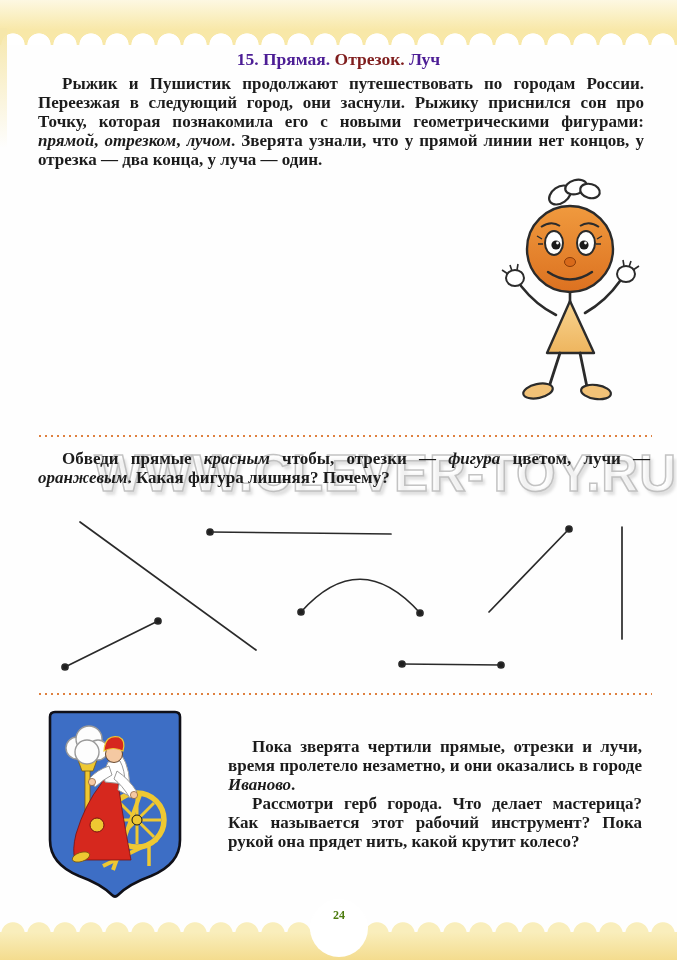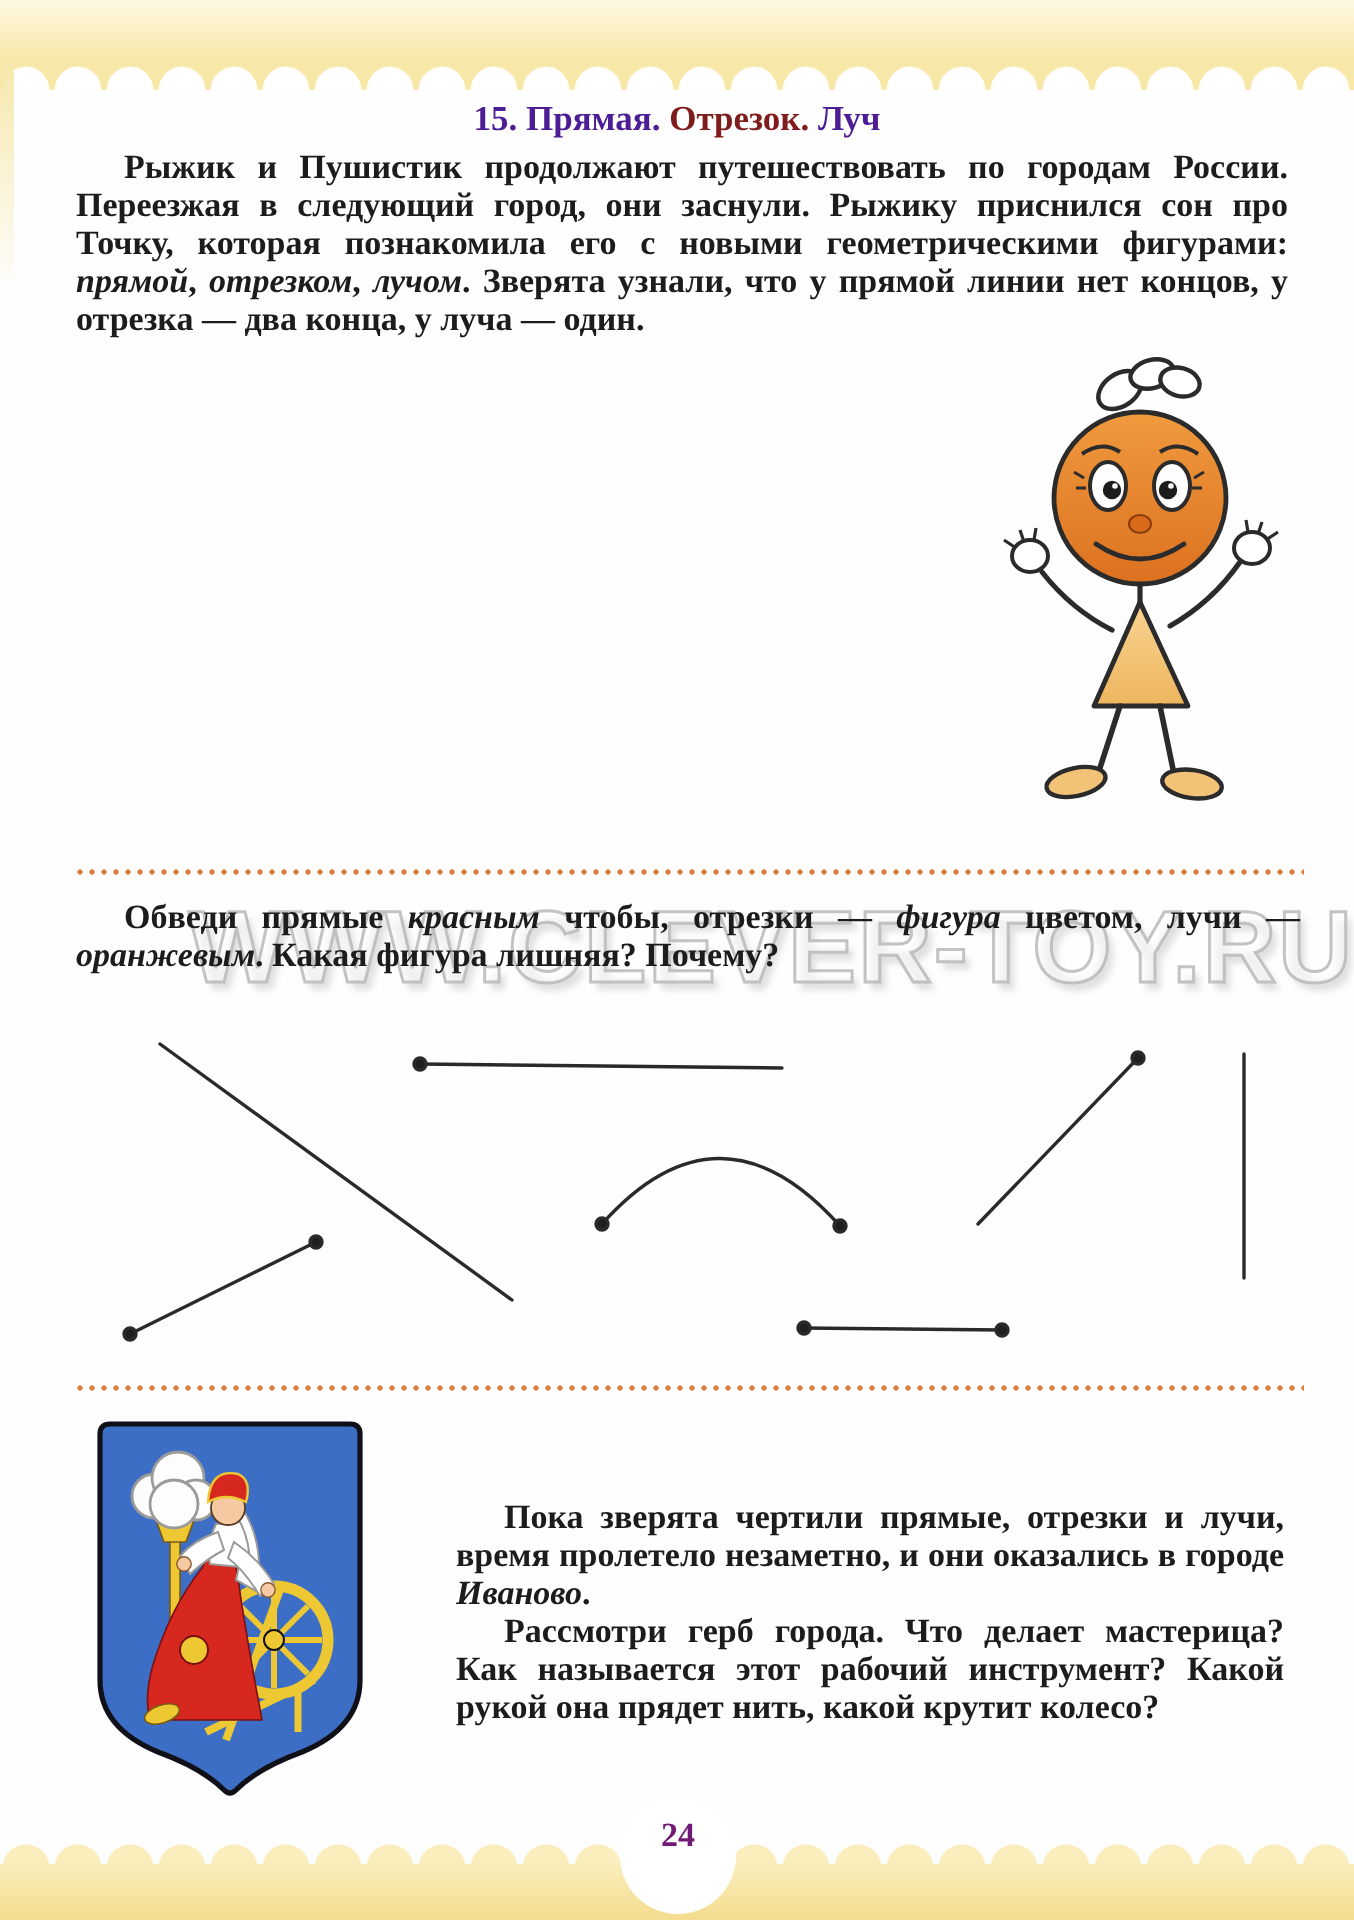--- a/index.html
+++ b/index.html
@@ -31,41 +31,41 @@
     position:absolute; bottom:28px; left:0; width:100%; height:14px; z-index:1;
     background-image:radial-gradient(circle 12px at 13px 16px,#f9eebc 11.3px,rgba(0,0,0,0) 12.2px);
     background-size:26px 14px; background-repeat:repeat-x;
   }
   .page-num-circle {
     position:absolute; left:310px; top:899px; width:58px; height:58px;
     border-radius:50%; background:#ffffff; z-index:2;
   }
   .page-number {
     position:absolute; left:310px; top:908px; width:58px; z-index:3;
-    text-align:center; font-weight:bold; font-size:17px; color:#701a75;
+    text-align:center; font-weight:bold; font-size:12px; color:#4d7c0f;
   }
   
   .title {
     position:absolute; top:49px; left:0; width:100%; text-align:center;
     font-size:17.5px; font-weight:bold; z-index:2;
   }
   .c-red    { color:#4c1d95; }
   .c-orange { color:#7f1d1d; }
   .para {
     position:absolute; margin:0; font-size:17px; line-height:19px;
     font-weight:600; text-align:justify; z-index:2;
   }
   .para p { margin:0; text-indent:24px; }
   .indent { text-indent:24px; }
   .it { font-style:italic; }
   .bi { font-style:italic; font-weight:bold; }
   .intro  { top:74px;  left:38px; width:606px; }
   .task1  { top:167px; left:38px; width:448px; }
   .task2  { top:449px; left:38px; width:612px; }
-  .ivanovo{ top:737px; left:228px; width:414px;margin-top:12px; }
+  .ivanovo{ top:737px; left:228px; width:414px; }
   
   .dotted-sep {
     position:absolute; left:38px; width:614px; height:4px; z-index:2;
     background-image:radial-gradient(circle 1.3px at 2px 2px,#df8140 1.2px,rgba(0,0,0,0) 1.5px);
     background-size:6px 4px; background-repeat:repeat-x;
   }
   .sep1 { top:434px; }
   .sep2 { top:692px; }
   
   .watermark {
@@ -257,16 +257,16 @@
         <circle cx="47" cy="74" r="3.6" fill="#f5c9a2" stroke="#8a5a30" stroke-width="0.7"></circle>
         <circle cx="89" cy="87" r="3.6" fill="#f5c9a2" stroke="#8a5a30" stroke-width="0.7"></circle>
         <circle cx="69" cy="46" r="8.5" fill="#f5c9a2" stroke="#5a3a20" stroke-width="0.9"></circle>
         <path d="M59,43 Q60,26 74,29 Q81,32 78,43 Q68,38 59,43 Z" fill="#d6281e" stroke="#eec832" stroke-width="1.2"></path>
       </g>
     </g>
   </svg>
 
   <div class="para ivanovo">
     <p><span>Пока зверята чертили прямые, отрезки и лучи, время пролетело незаметно, и они оказались в городе </span><span class="bi">Иваново</span><span>.</span></p>
-    <p>Рассмотри герб города. Что делает мастерица? Как называется этот рабочий инструмент? Какой рукой она прядет нить, какой крутит колесо?</p>
+    <p>Рассмотри герб города. Что делает мастерица? Как называется этот рабочий инструмент? Пока рукой она прядет нить, какой крутит колесо?</p>
   </div>
 
 </div>
 
 </body></html>

